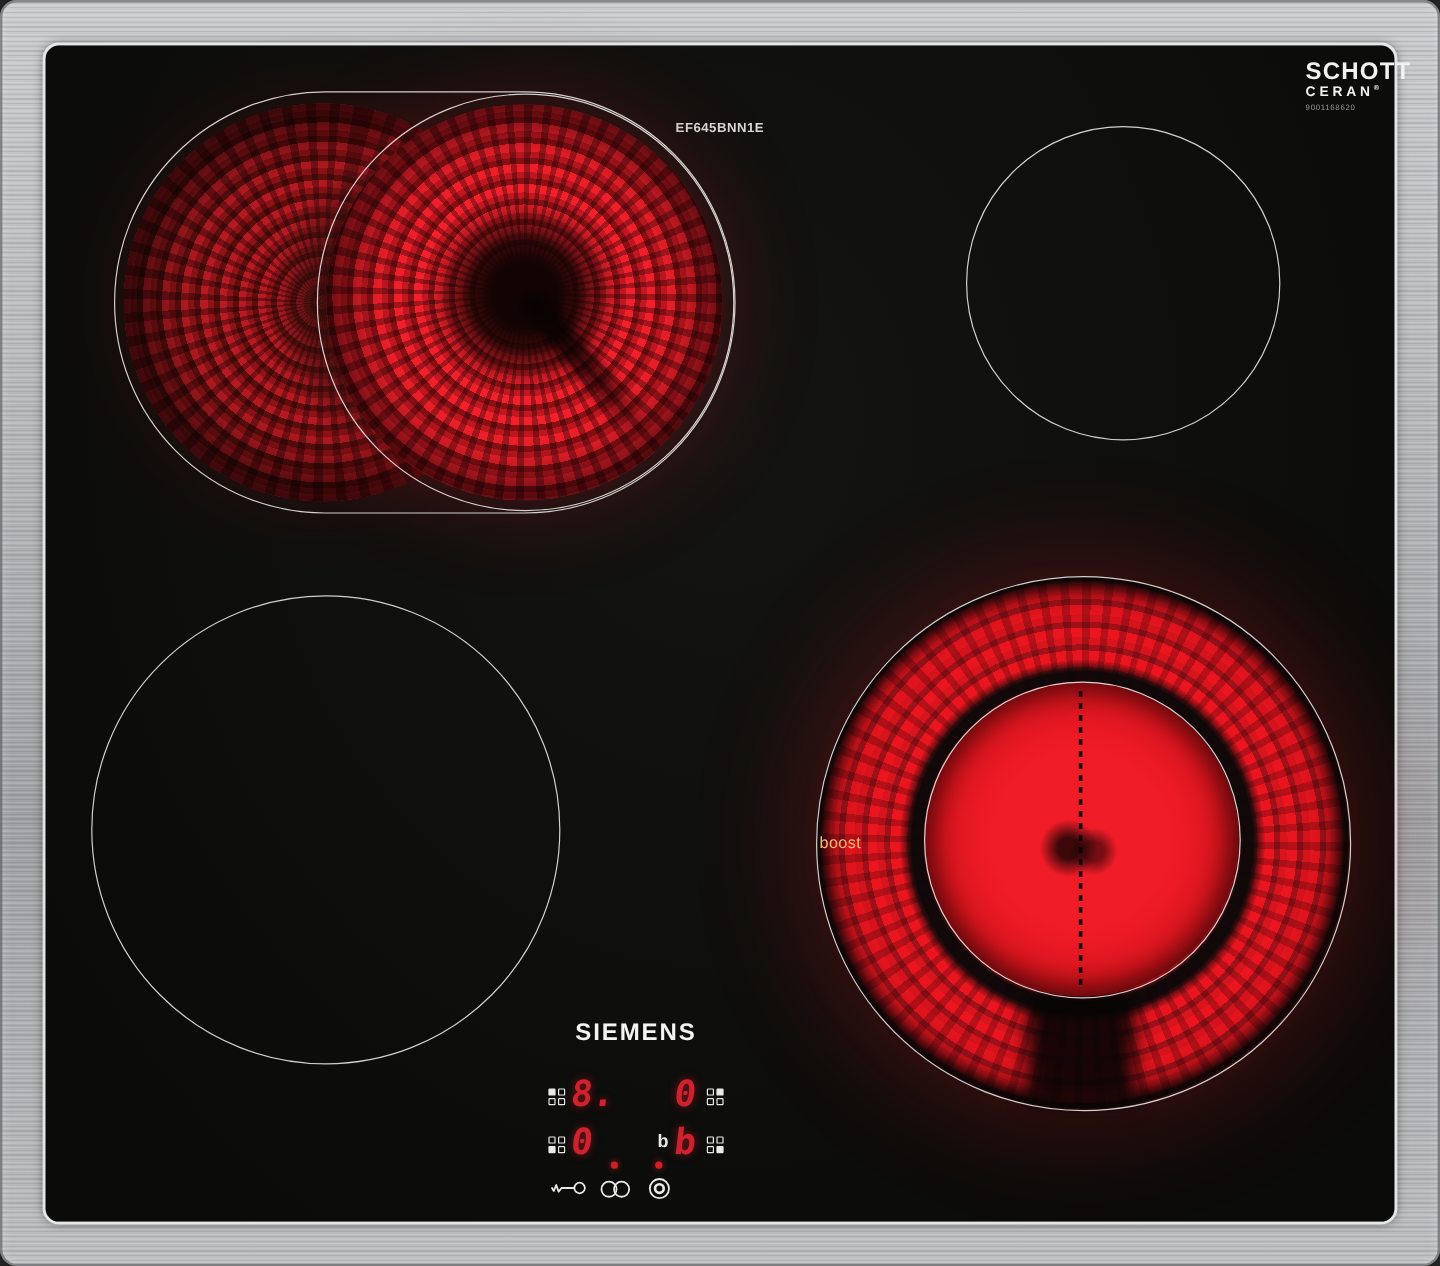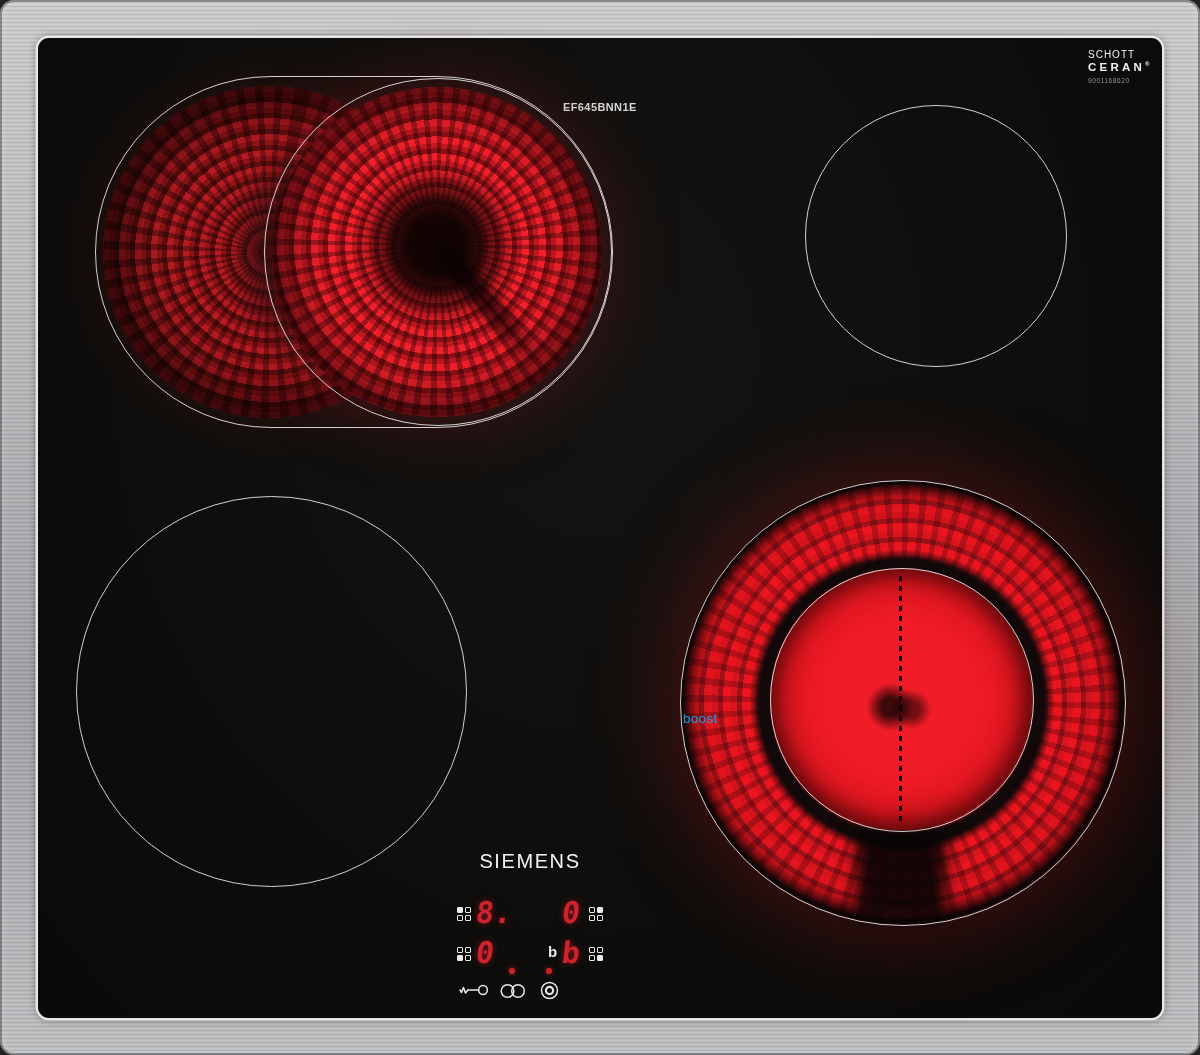--- a/index.html
+++ b/index.html
@@ -50,31 +50,31 @@
     box-shadow: 0 0 85px 14px rgba(200,20,28,.28), inset 0 0 30px 6px rgba(0,0,0,.6);}
   .notch-fr{position:absolute;left:856px;top:826px;width:90px;height:95px;background:rgba(8,4,4,.92);filter:blur(8px);}
   .glow-disc-fr{position:absolute;left:770px;top:568px;width:262px;height:262px;border-radius:50%;
     background:
       radial-gradient(circle at 46% 53%, rgba(15,3,3,.8) 0 9px, rgba(15,3,3,0) 24px),
       radial-gradient(circle at 54% 54%, rgba(15,3,3,.55) 0 8px, rgba(15,3,3,0) 20px),
       radial-gradient(circle at 50% 50%, #f01c27 0 40%, #e0161f 62%, #ae1117 82%, #6e090d 97%);
     box-shadow: inset 0 0 26px 6px rgba(40,3,3,.8);}
   .dotline-fr{position:absolute;left:899px;top:576px;width:3px;height:248px;
     background:repeating-linear-gradient(180deg, rgba(10,1,1,.9) 0 5px, rgba(10,1,1,0) 5px 10px);}
-  .boost-label{position:absolute;left:683px;top:695px;font-size:13.5px;color:#0ea5e9;letter-spacing:.3px;margin-top:16px;}
+  .boost-label{position:absolute;left:683px;top:695px;font-size:13.5px;color:#fdba74;letter-spacing:.3px;}
 
   
   .model-text{position:absolute;left:563px;top:53px;font-size:11px;color:#d8d8d8;letter-spacing:.4px;font-weight:bold;margin-top:48px;}
   .schott{position:absolute;left:1088px;top:50px;width:64px;text-align:left;color:#f2f2f2;line-height:1.05;}
-  .schott .l1{font-size:10px;font-weight:normal;letter-spacing:1px;}
+  .schott .l1{font-size:20px;font-weight:bold;letter-spacing:1px;text-align:right;}
   .schott .l2{font-size:11.5px;font-weight:bold;letter-spacing:3.2px;}
   .schott .l2 sup{font-size:6px;letter-spacing:0;}
   .schott .code{margin-top:5px;font-size:6.5px;color:#969696;letter-spacing:.6px;}
   .siemens{position:absolute;left:430px;top:850px;width:200px;text-align:center;
-    font-size:20px;font-weight:normal;letter-spacing:1.6px;color:#f4f4f4;}
+    font-size:20px;font-weight:bold;letter-spacing:1.6px;color:#f4f4f4;}
 
   
   .panel{position:absolute;left:450px;top:895px;width:175px;height:115px;}
   .digit{position:absolute;font-family:"DejaVu Sans Mono",monospace;font-weight:bold;font-size:30px;line-height:1;
     color:#d0222e;transform:skewX(-7deg);text-shadow:0 0 7px rgba(210,30,40,.55);}
   .b-prefix{position:absolute;font-size:15px;color:#e9e9e9;font-weight:bold;}
   .zgrid{position:absolute;display:grid;grid-template-columns:6px 6px;grid-template-rows:6px 6px;gap:2px;}
   .zgrid span{border:1.3px solid #e9e9e9;border-radius:1px;box-sizing:border-box;}
   .zgrid span.f{background:#e9e9e9;}
   .ind-dot{position:absolute;width:6px;height:6px;border-radius:50%;background:#cf2028;box-shadow:0 0 5px rgba(210,30,40,.7);}

